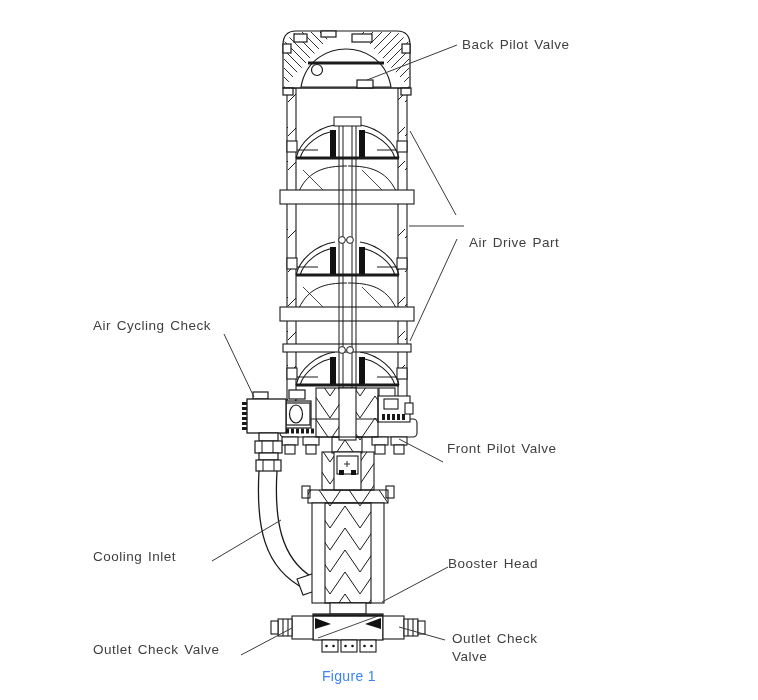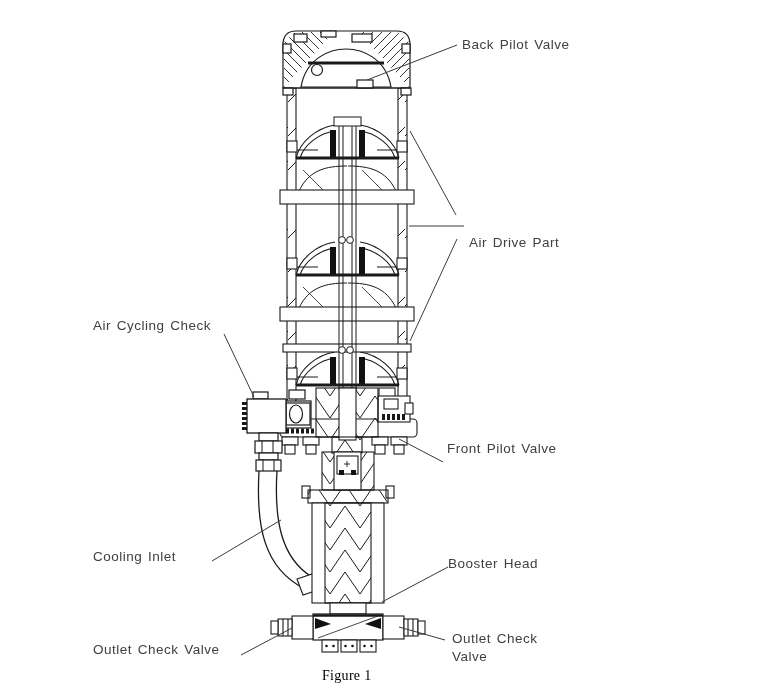--- a/index.html
+++ b/index.html
@@ -18,22 +18,21 @@
     word-spacing:1.5px;
     color:#404040;
     white-space:nowrap;
     line-height:17.5px;
   }
   .lbl.wrap{white-space:normal;width:108px;}
   .caption{
     position:absolute;
     font-size:14px;
     letter-spacing:0.3px;
-    color:#000000;
-    font-family:Liberation Serif, serif;
+    color:#3b82f6;
   }
 </style>
 </head>
 <body>
 
 <div class="page">
 
   <svg width="758" height="700" viewBox="0 0 758 700">
     <defs>
       <pattern id="wallTick" width="9" height="34" patternUnits="userSpaceOnUse">

